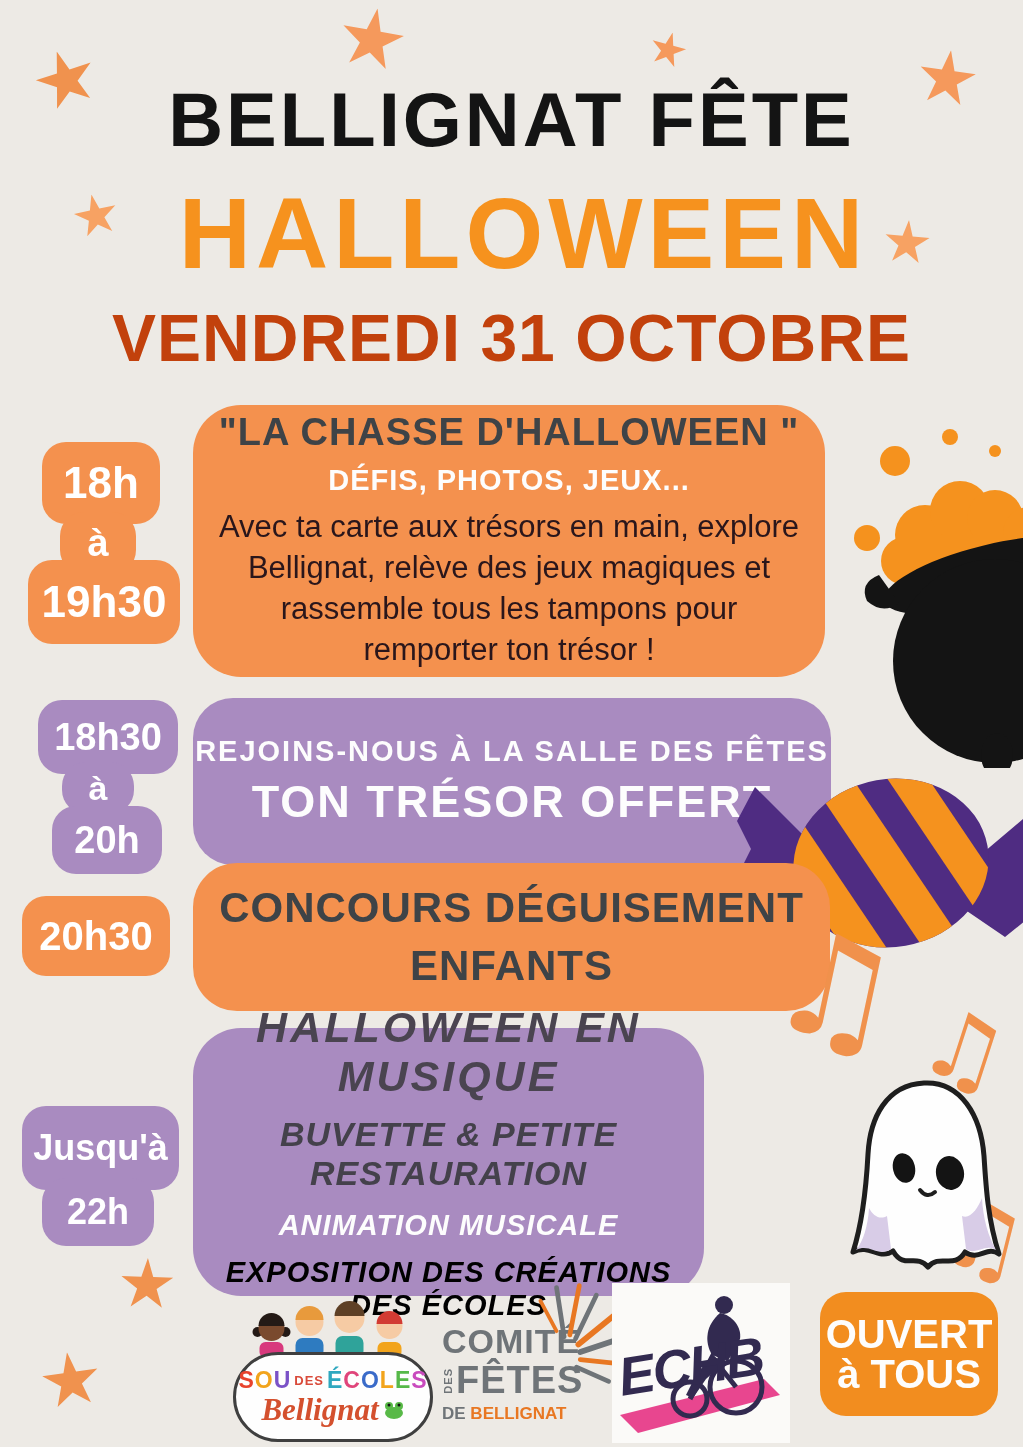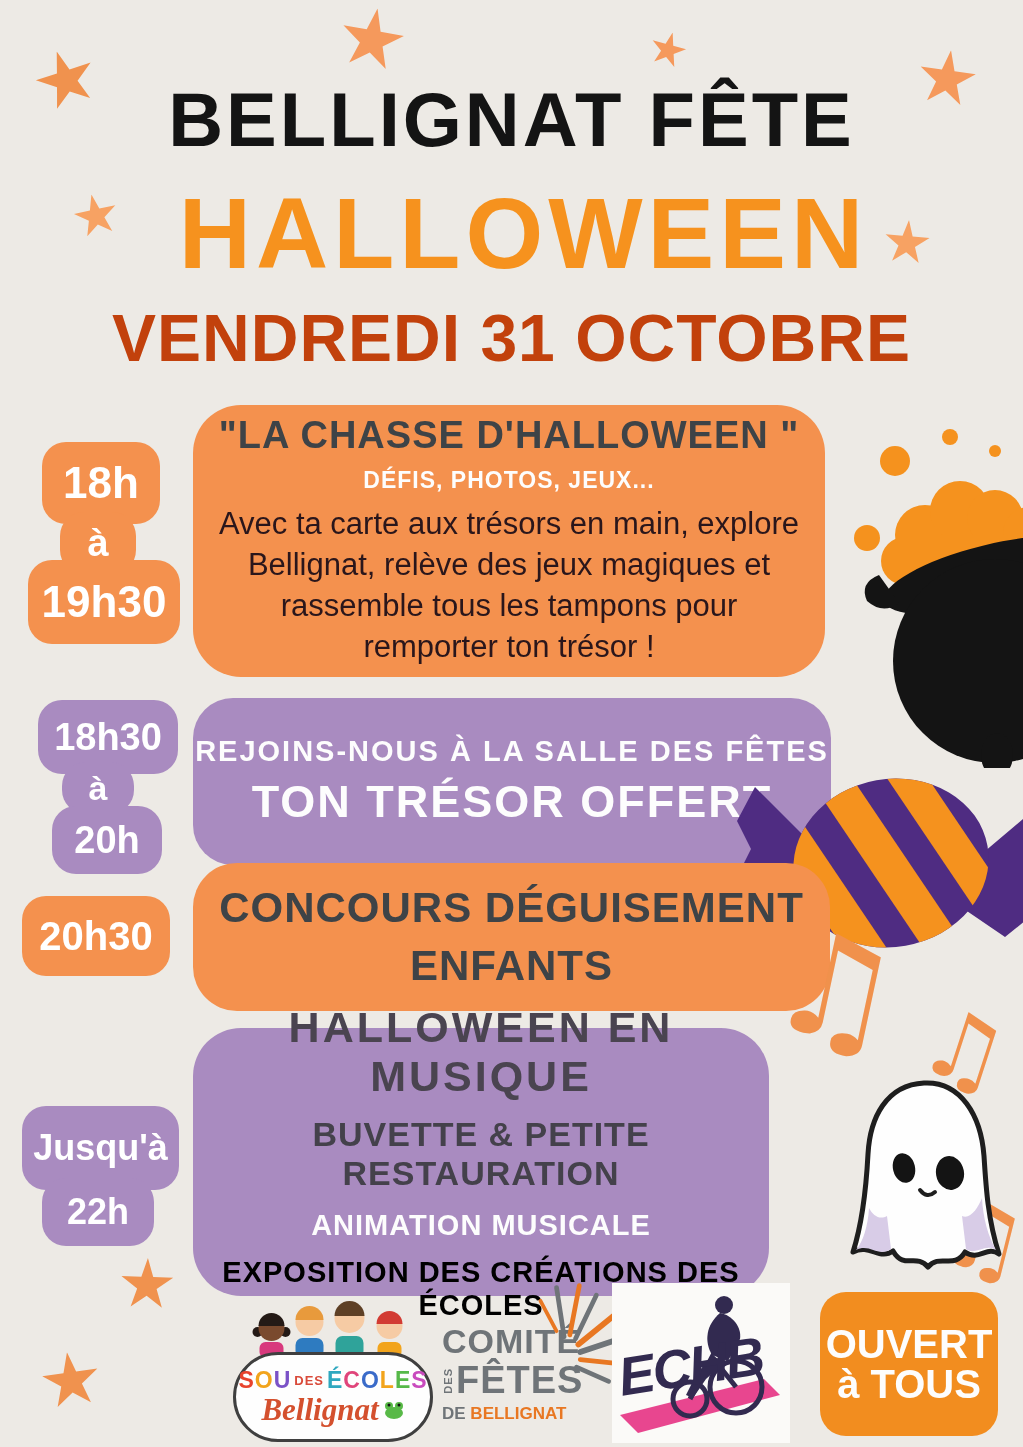--- a/index.html
+++ b/index.html
@@ -35,29 +35,29 @@
   .tseg.purple{background:#A98BC0;}
   
   .card{
     display:flex;flex-direction:column;align-items:center;justify-content:center;
     text-align:center;
   }
   .card.orange{background:#F4914E;}
   .card.purple{background:#A98BC0;}
   .c1{left:193px;top:405px;width:632px;height:272px;border-radius:48px;padding:0 24px;box-sizing:border-box;}
   .c1-title{font-size:38px;font-weight:800;color:#3E4347;letter-spacing:1px;}
-  .c1-sub{font-size:23px;font-weight:800;color:#FDFDFD;letter-spacing:1px;margin-top:10px;}
+  .c1-sub{font-size:29px;font-weight:800;color:#FDFDFD;letter-spacing:1px;margin-top:10px;}
   .c1-body{font-size:31px;font-weight:400;color:#2A161B;line-height:1.32;margin-top:10px;}
   .c2{left:193px;top:698px;width:638px;height:167px;border-radius:40px;}
   .c2-l1{font-size:29px;font-weight:800;color:#FDFDFD;letter-spacing:2px;}
   .c2-l2{font-size:45px;font-weight:900;color:#FDFDFD;letter-spacing:2px;margin-top:8px;}
   .c3{left:193px;top:863px;width:637px;height:148px;border-radius:44px;}
   .c3-l{font-size:42px;font-weight:900;color:#3E4347;letter-spacing:1px;line-height:1.0;}
   .c3-l + .c3-l{margin-top:16px;}
-  .c4{left:193px;top:1028px;width:576px;height:268px;border-radius:48px;}
+  .c4{left:193px;top:1028px;width:511px;height:268px;border-radius:48px;font-style:italic;}
   .c4-title{font-size:43px;font-weight:700;color:#4A4450;letter-spacing:3px;}
   .c4-l1{font-size:34px;font-weight:900;color:#44414B;letter-spacing:1px;margin-top:14px;}
   .c4-l2{font-size:29px;font-weight:900;color:#FDFDFD;letter-spacing:1px;margin-top:16px;}
   .c4-l3{font-size:29px;font-weight:900;color:#000000;letter-spacing:1px;margin-top:14px;}
   
   .note{color:#F0914C;font-family:"DejaVu Sans",sans-serif;line-height:1;}
   
   .sou-pill{
     left:233px;top:1352px;width:200px;height:90px;background:#FEFEFE;
     border:3px solid #3F3F3F;border-radius:46px;box-sizing:border-box;
@@ -75,21 +75,21 @@
   .comite-des{font-size:11px;font-weight:700;writing-mode:vertical-rl;transform:rotate(180deg);letter-spacing:1px;margin-right:2px;}
   .comite-l2{font-size:38px;font-weight:700;letter-spacing:1px;}
   .comite-l3{font-size:17px;font-weight:700;margin-top:2px;}
   .comite-city{color:#E87722;}
   .echb-box{left:612px;top:1283px;width:178px;height:160px;background:#FBFAF8;}
   .echb-text{
     left:6px;top:52px;font-size:54px;font-weight:900;font-style:italic;
     color:#322A50;transform:rotate(-9deg);letter-spacing:-2px;
   }
   .open-badge{
-    left:820px;top:1292px;width:178px;height:144px;background:#F28D1F;border-radius:26px;
+    left:820px;top:1292px;width:178px;height:124px;background:#F28D1F;border-radius:26px;
     display:flex;flex-direction:column;align-items:center;justify-content:center;
   }
   .open-l{font-size:40px;font-weight:800;color:#FDFDFD;line-height:1;}
 </style>
 </head>
 <body>
 
 <div class="poster">
 
   <div class="abs star" style="left:36px;top:50px;width:60px;height:60px;background:#F0924E;transform:rotate(-18deg)"></div>

